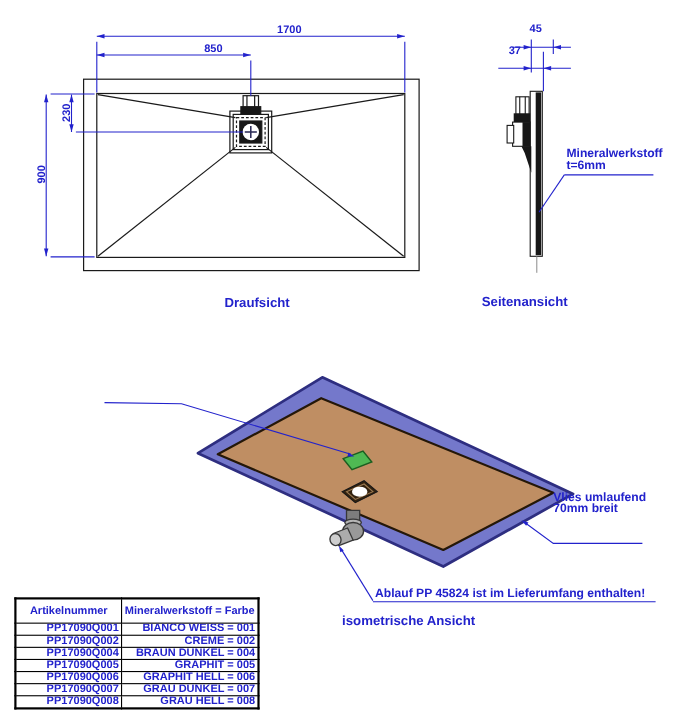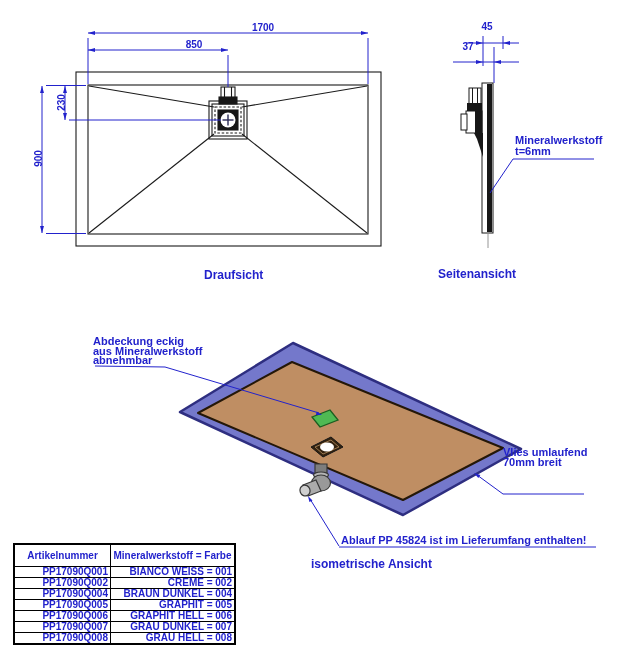--- a/index.html
+++ b/index.html
@@ -154,25 +154,20 @@
   <div class="lbl dim rot" style="left:23px;top:153px;width:30px;">900</div>
   <div class="lbl dim rot" style="left:46px;top:97px;width:30px;">230</div>
   <div class="lbl vtitle" style="left:204px;top:268px;">Draufsicht</div>
 
   <div class="lbl dim" style="left:472px;top:21px;width:30px;">45</div>
   <div class="lbl dim" style="left:453px;top:41px;width:30px;">37</div>
   <div class="lbl note" style="left:515px;top:136px;">Mineralwerkstoff</div>
   <div class="lbl note" style="left:515px;top:147px;">t=6mm</div>
   <div class="lbl vtitle" style="left:438px;top:267px;">Seitenansicht</div>
 
-  <div class="lbl note" style="left:93px;top:337px;">
-    <div>Abdeckung eckig</div>
-    <div>aus Mineralwerkstoff</div>
-    <div>abnehmbar</div>
-  </div>
   <div class="lbl note" style="left:503px;top:448px;">
     <div>Vlies umlaufend</div>
     <div>70mm breit</div>
   </div>
   <div class="lbl note" style="left:341px;top:536px;">Ablauf PP 45824 ist im Lieferumfang enthalten!</div>
   <div class="lbl vtitle" style="left:311px;top:557px;">isometrische Ansicht</div>
 
   <table class="parts">
     <thead>
       <tr>

